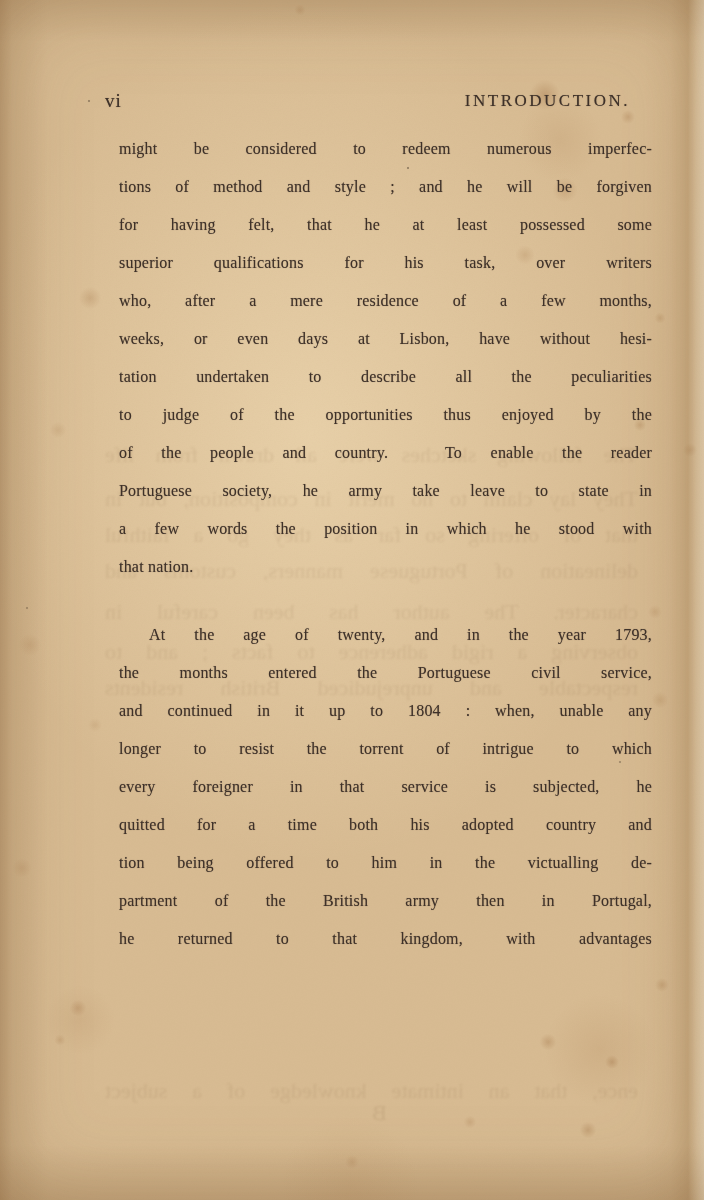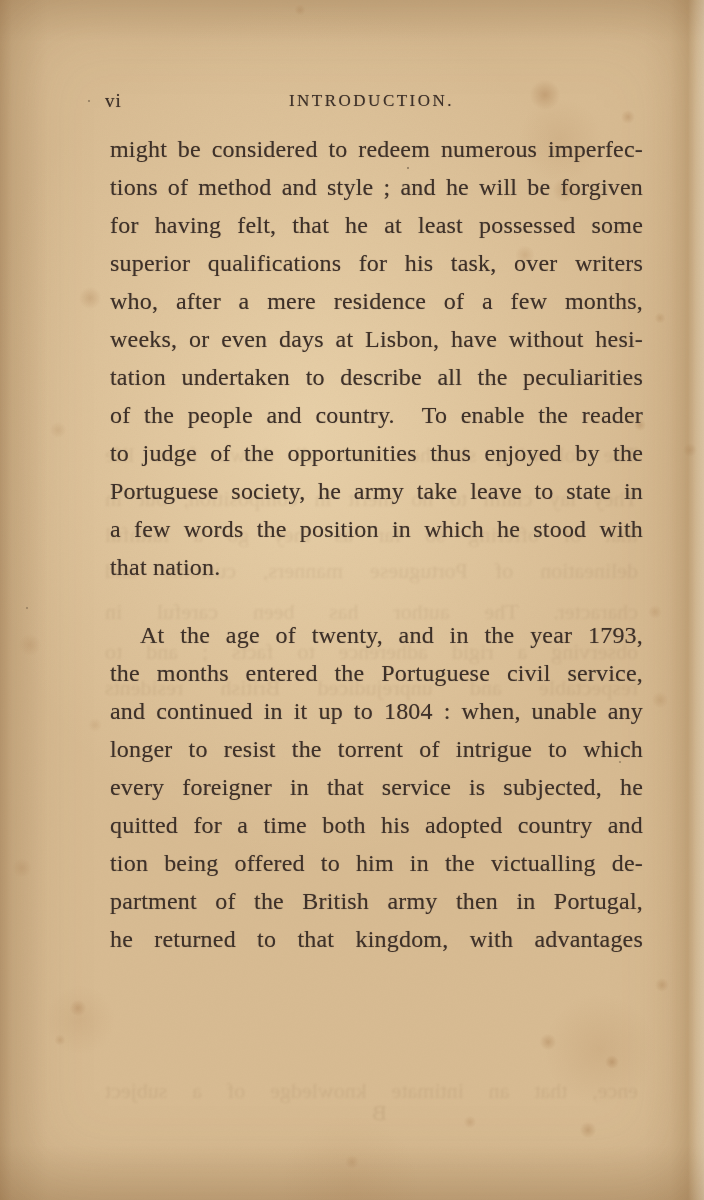--- a/index.html
+++ b/index.html
@@ -58,27 +58,27 @@
   header{
     position:absolute;left:105px;top:90px;width:533px;height:24px;
     color:var(--ink);
     text-decoration:underline;
   }
   .pagenum{
     position:absolute;left:0;top:0;font-size:19px;letter-spacing:1px;
     text-shadow:0 0 1px rgba(62,49,40,.5);
   }
   .running-title{
-    position:absolute;left:0;right:0;top:1px;text-align:center;
+    position:absolute;left:0;right:8px;top:1px;text-align:right;
     font-size:17px;letter-spacing:2.5px;
     text-shadow:0 0 1px rgba(62,49,40,.5);
   }
   main{
-    position:absolute;left:110px;top:130px;width:533px;
-    color:var(--ink);font-size:24px;line-height:38px;
+    position:absolute;left:119px;top:130px;width:533px;
+    color:var(--ink);font-size:16px;line-height:38px;
     text-shadow:0 0 1px rgba(62,49,40,.45);
   }
   .para + .para{margin-top:30px;}
   .line{
     text-align:justify;text-align-last:justify;text-justify:inter-word;
     height:38px;letter-spacing:.2px;
   }
   .line.short{text-align-last:left;}
   .line.indent{text-indent:30px;}
   .ghost-layer{position:absolute;inset:0;pointer-events:none;}
@@ -126,22 +126,22 @@
 
   <main>
       <div class="para">
         <div class="line">might be considered to redeem numerous imperfec-</div>
         <div class="line">tions of method and style ; and he will be forgiven</div>
         <div class="line">for having felt, that he at least possessed some</div>
         <div class="line">superior qualifications for his task, over writers</div>
         <div class="line">who, after a mere residence of a few months,</div>
         <div class="line">weeks, or even days at Lisbon, have without hesi-</div>
         <div class="line">tation undertaken to describe all the peculiarities</div>
+        <div class="line">to judge of the opportunities thus enjoyed by the</div>
         <div class="line">of the people and country.&nbsp; To enable the reader</div>
-        <div class="line">to judge of the opportunities thus enjoyed by the</div>
         <div class="line">Portuguese society, he army take leave to state in</div>
         <div class="line">a few words the position in which he stood with</div>
         <div class="line short">that nation.</div>
       </div>
       <div class="para">
         <div class="line indent">At the age of twenty, and in the year 1793,</div>
         <div class="line">the months entered the Portuguese civil service,</div>
         <div class="line">and continued in it up to 1804 : when, unable any</div>
         <div class="line">longer to resist the torrent of intrigue to which</div>
         <div class="line">every foreigner in that service is subjected, he</div>

